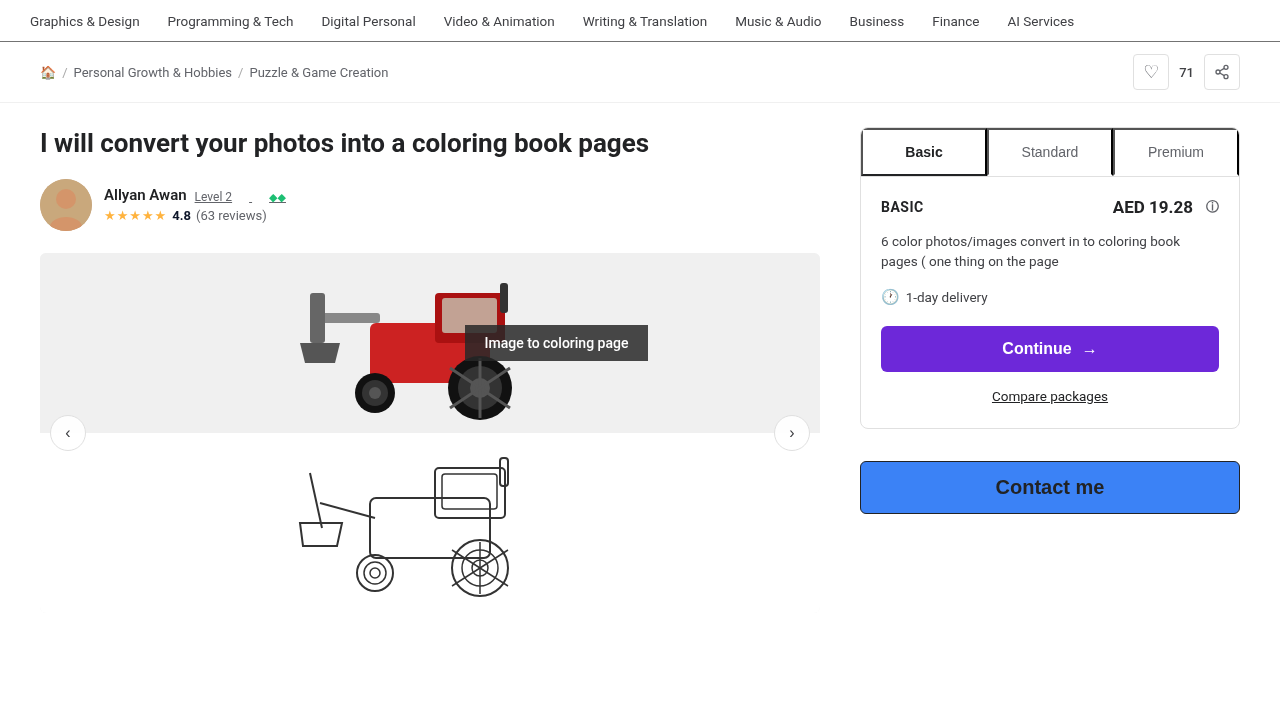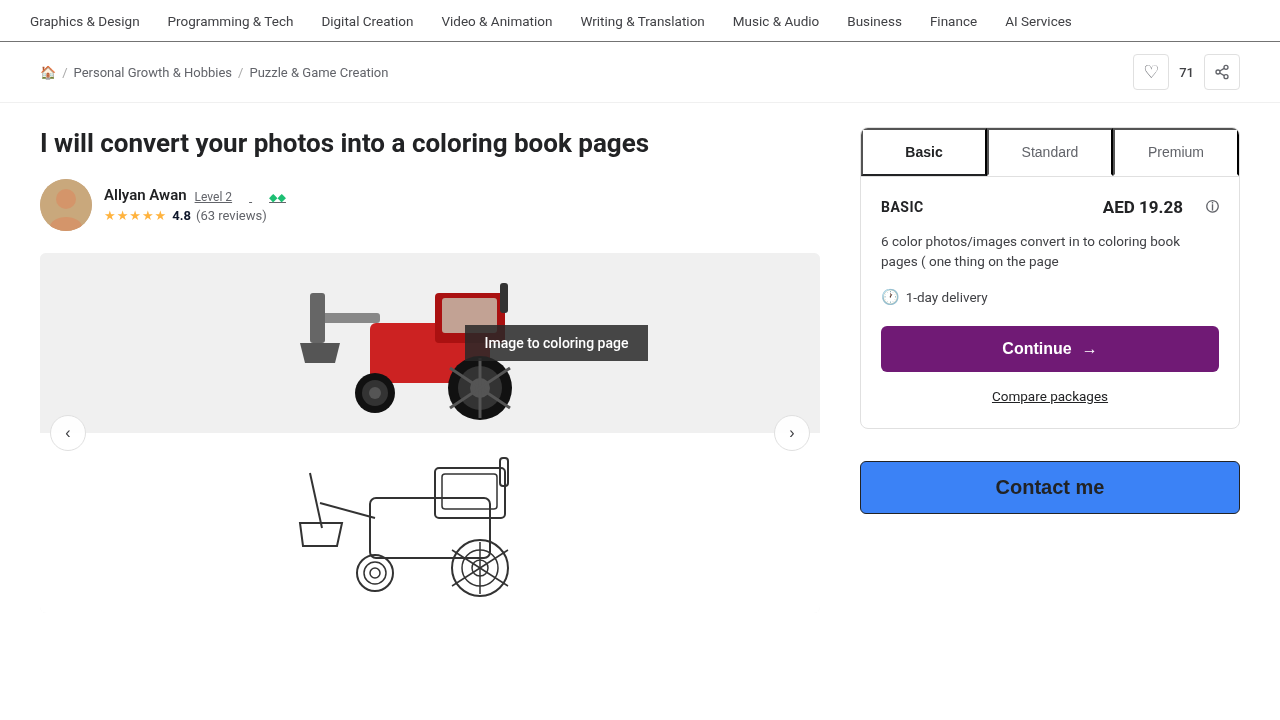--- a/index.html
+++ b/index.html
@@ -260,21 +260,21 @@
       font-weight: 700;
       color: #222325;
       letter-spacing: 0.5px;
     }
     .package-price {
       font-size: 17px;
       font-weight: 700;
       color: #222325;
       display: flex;
       align-items: center;
-      gap: 23px;
+      gap: 13px;
       justify-content: center;
     }
     .info-icon {
       font-size: 13px;
       color: #62646a;
       cursor: pointer;
     }
     .package-desc {
       font-size: 13.5px;
       color: #404145;
@@ -285,21 +285,21 @@
       display: flex;
       align-items: center;
       gap: 6px;
       font-size: 13.5px;
       color: #404145;
       margin-bottom: 20px;
     }
     .clock-icon { font-size: 15px; color: #62646a; }
     .continue-btn {
       width: 100%;
-      background: #701a75;
+      background: #6d28d9;
       color: #fff;
       border: none;
       border-radius: 6px;
       padding: 14px 20px;
       font-size: 16px;
       font-weight: 600;
       cursor: pointer;
       display: flex;
       align-items: center;
       justify-content: center;
@@ -327,21 +327,21 @@
       cursor: pointer;
       margin-top: 16px;
     }
   </style>
 </head>
 <body>
 
 <nav class="nav-bar">
   <span class="nav-item">Graphics &amp; Design</span>
   <span class="nav-item">Programming &amp; Tech</span>
-  <span class="nav-item">Digital Creation</span>
+  <span class="nav-item">Digital Personal</span>
   <span class="nav-item">Video &amp; Animation</span>
   <span class="nav-item">Writing &amp; Translation</span>
   <span class="nav-item">Music &amp; Audio</span>
   <span class="nav-item">Business</span>
   <span class="nav-item">Finance</span>
   <span class="nav-item">AI Services</span>
 </nav>
 
 <div class="breadcrumb-bar">
   <div class="breadcrumb">

